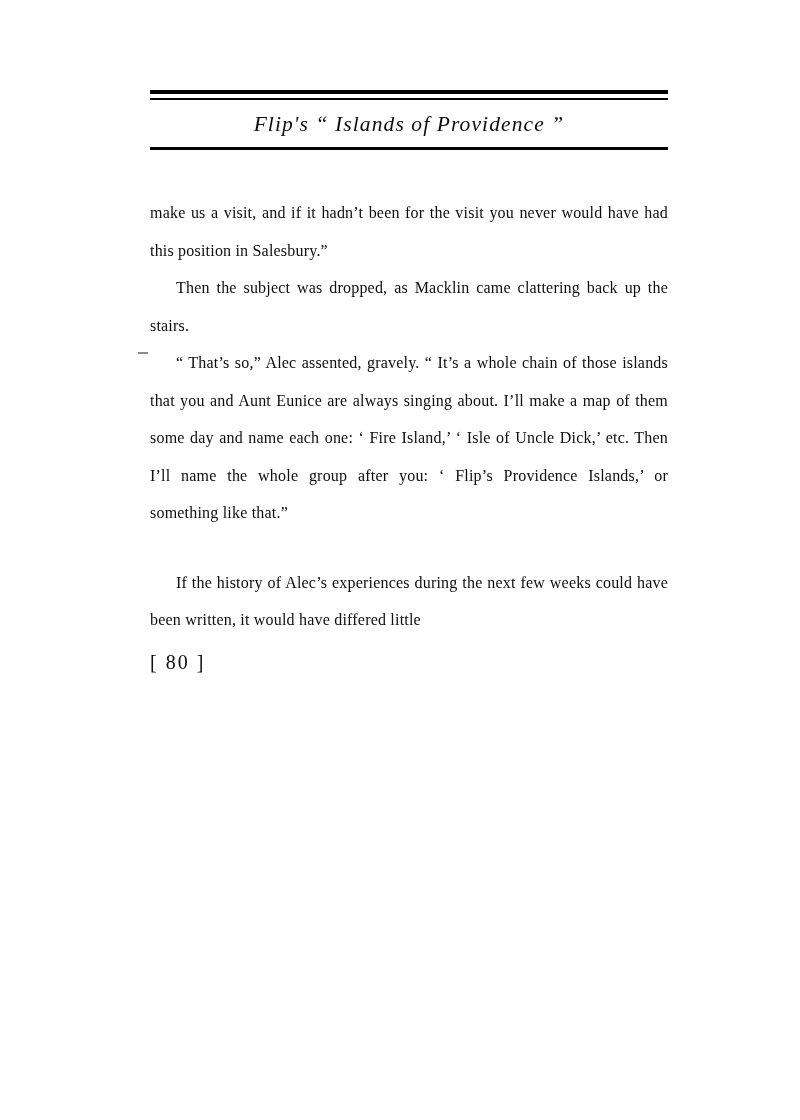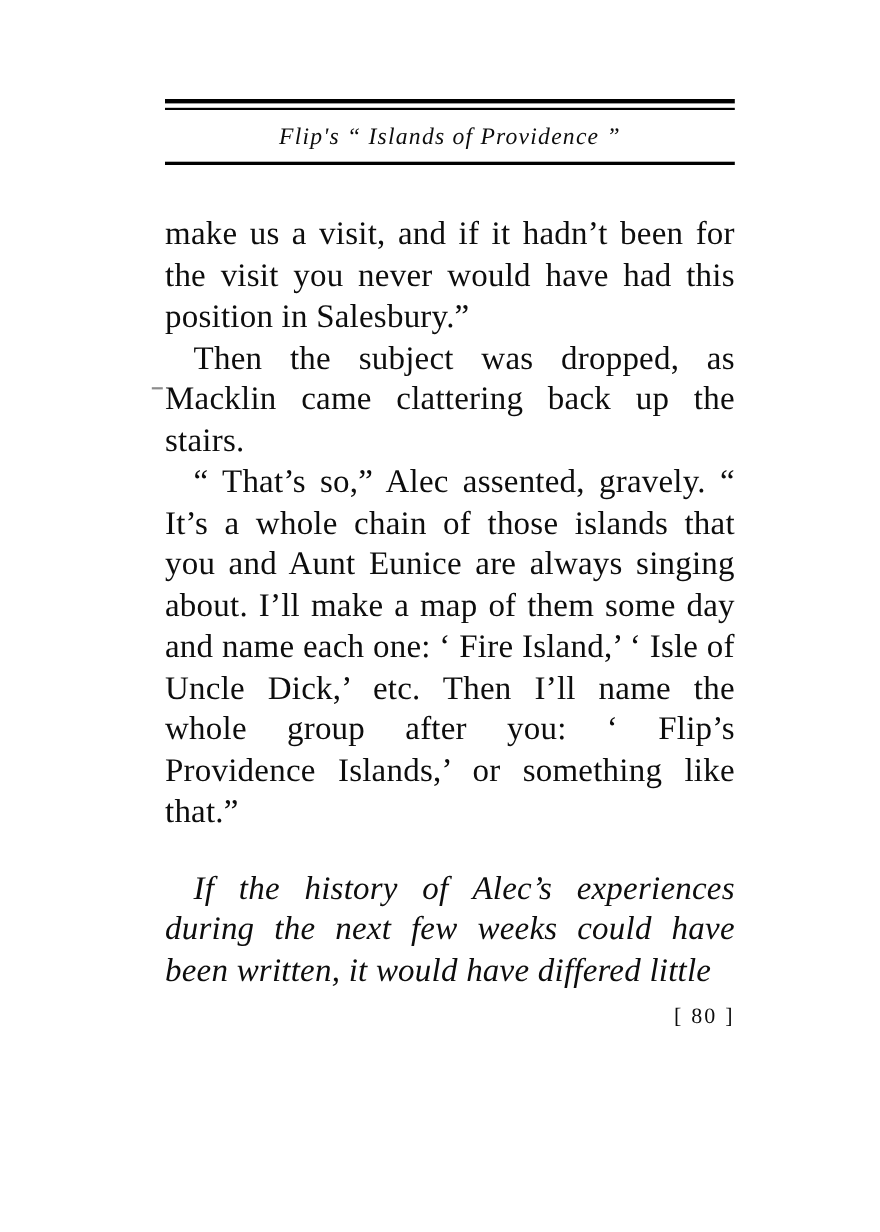--- a/index.html
+++ b/index.html
@@ -46,39 +46,38 @@
     padding: 12px 0 10px 0;
     white-space: nowrap;
     font-family: "Liberation Serif", "DejaVu Serif", serif;
   }
   .rule-under {
     height: 3px;
     background: #000000;
     margin-bottom: 14px;
   }
   .body-text {
-    font-size: 30px;
+    font-size: 16px;
     line-height: 37.5px;
     text-align: justify;
     text-justify: inter-word;
     letter-spacing: 0.2px;
     margin-top: 44px;
   }
   .body-text p {
     margin: 0;
   }
   .body-text p.indent {
     text-indent: 26px;
   }
   .body-text p.gap {
     margin-top: 32px;
-    font-style: italic;
   }
   .folio {
-    text-align: right;
+    text-align: left;
     font-size: 20px;
     margin-top: 12px;
     letter-spacing: 2px;
   }
   .tick {
     position: absolute;
     left: 138px;
     top: 352px;
     width: 10px;
     height: 2px;

